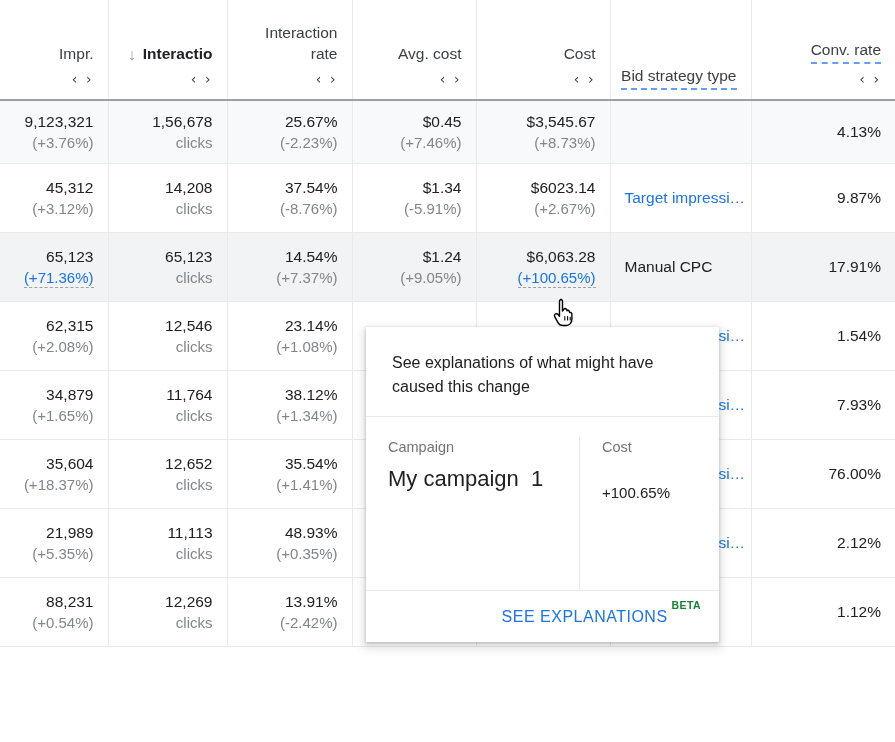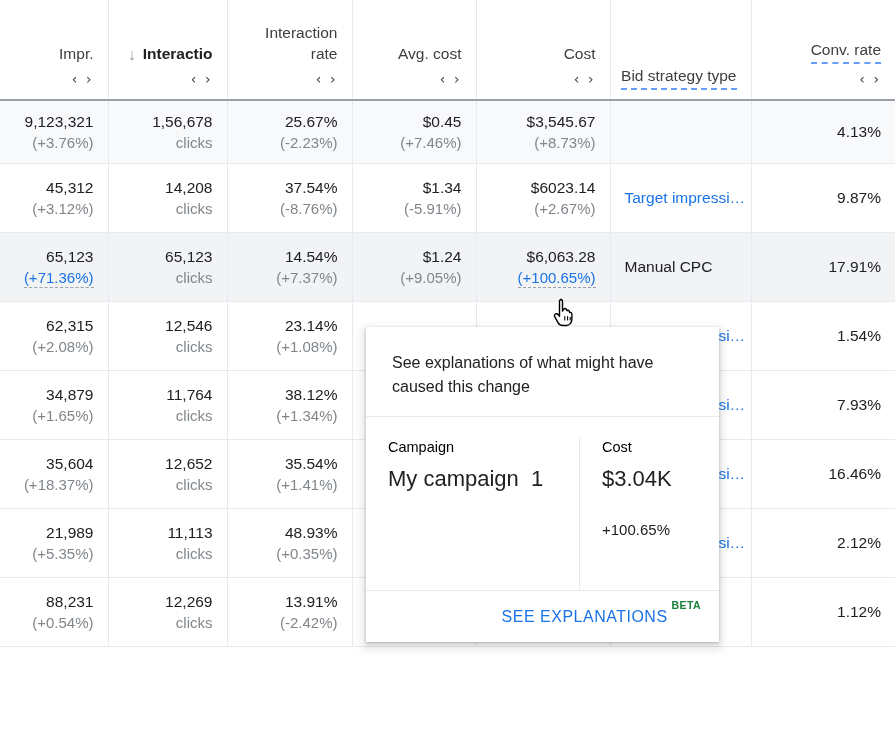--- a/index.html
+++ b/index.html
@@ -157,21 +157,21 @@
   .explain-col {
     padding: 0 22px;
     flex: 0 0 auto;
   }
   .explain-col.campaign { width: 213px; }
   .explain-col.cost { width: 140px; border-left: 1px solid #e8eaed; padding-left: 22px; }
 
   .explain-col-label {
     font-size: 14.5px;
     line-height: 20px;
-    color: #000000;
+    color: #737373;
     margin-bottom: 7px;
   }
   .explain-col-value {
     font-size: 22px;
     line-height: 30px;
     color: #202124;
     white-space: pre;
   }
   .explain-col-delta {
     font-size: 15px;
@@ -463,21 +463,21 @@
             </span>
           </td>
           <td>
             <span class="cell-main"></span>
           </td>
           <td>
             <span class="cell-main"></span>
           </td>
           <td class="bid-cell"><span class="bid-link">Target impressi…</span></td>
           <td>
-            <span class="cell-main">16.46%</span>
+            <span class="cell-main">76.00%</span>
           </td>
         </tr>
         <tr>
           <td>
             <span class="cell-main">21,989</span>
             <span class="cell-main">
               <span class="cell-sub">(+5.35%)</span>
             </span>
           </td>
           <td>
@@ -548,21 +548,20 @@
       <div class="explain-head-text">See explanations of what might have caused this change</div>
     </div>
 
     <div class="explain-body">
       <div class="explain-col campaign">
         <div class="explain-col-label">Campaign</div>
         <div class="explain-col-value">My campaign  1</div>
       </div>
       <div class="explain-col cost">
         <div class="explain-col-label">Cost</div>
-        <div class="explain-col-value">$3.04K</div>
         <div class="explain-col-delta">+100.65%</div>
       </div>
     </div>
 
     <div class="explain-footer">
       <span class="explain-cta">
         <span>SEE EXPLANATIONS</span><sup class="beta-badge">BETA</sup>
       </span>
     </div>
   </div>

